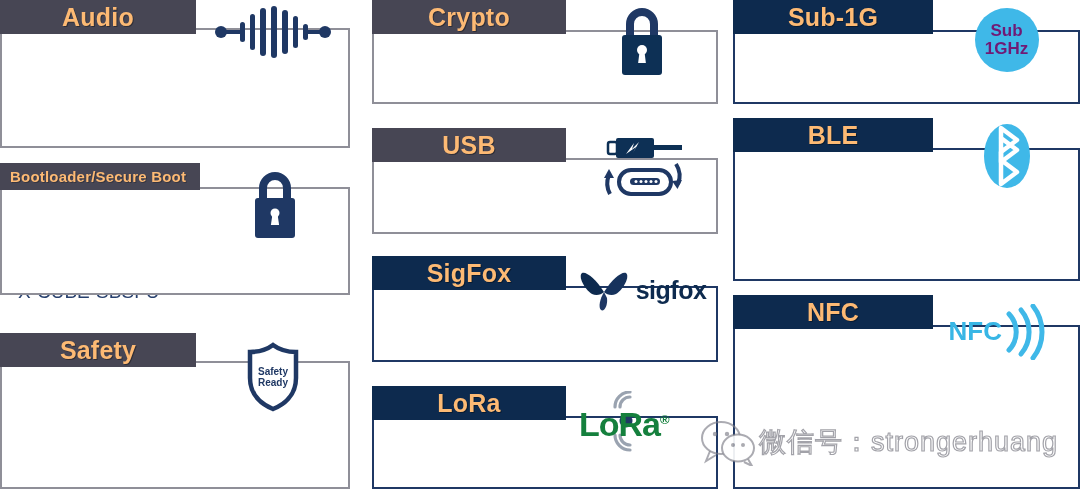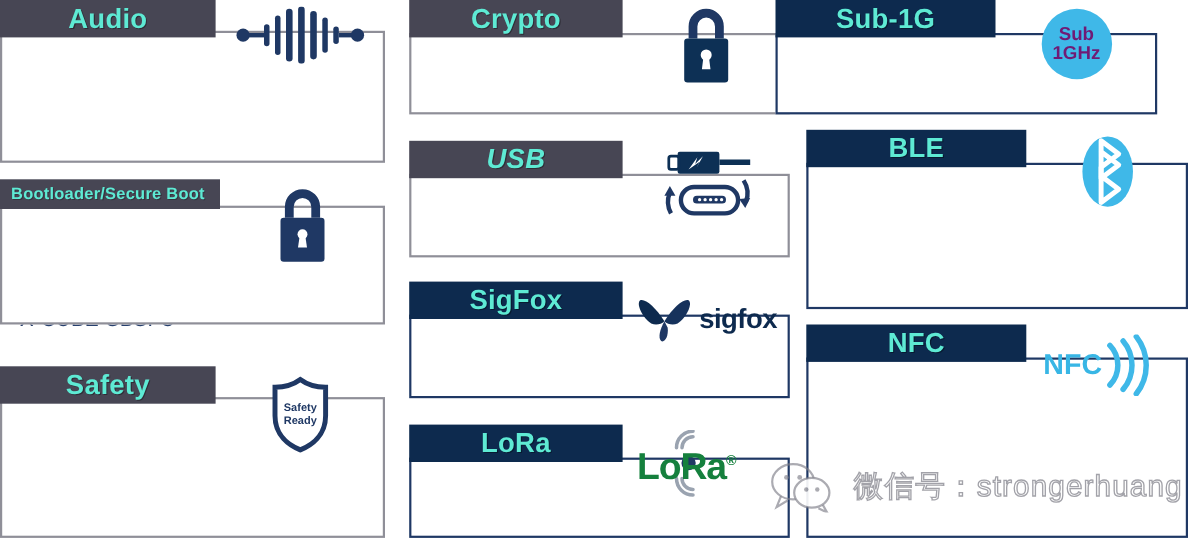--- a/index.html
+++ b/index.html
@@ -15,21 +15,21 @@
   .stage { position: absolute; inset: 0; }
 
   
   .card { position: absolute; }
 
   .card-header {
     position: absolute;
     left: 0; top: 0;
     height: 34px;
     display: flex; align-items: center; justify-content: center;
-    color: #5eead4;
+    color: #fdba74;
     font-weight: bold;
     font-size: 25px;
     letter-spacing: .2px;
     text-shadow: 1px 1px 0 rgba(0,0,0,.35);
     z-index: 3;
     box-sizing: border-box;
     padding: 0 10px;
   }
   .card-header.small {
     font-size: 15px;
@@ -226,21 +226,21 @@
         <path d="M26.6 48 h4.8 l1.5 12 h-7.8 z" fill="#fff"></path>
       </svg>
     </div>
     <div class="items" style="top:46px; left:18px;">
       <div><span class="cube-badge">X-CUBE</span></div>
       <div style="height:6px"></div>
       <div class="item">X-CUBE-CRYPTOLIB</div>
     </div>
   </div>
 
-  <div class="card" style="left:372px; top:128px; width:346px; height:106px;font-style:italic;">
+  <div class="card" style="left:372px; top:128px; width:346px; height:106px;">
     <div class="card-body body-gray" style="top:30px; width:346px; height:76px;"></div>
     <div class="card-header hdr-gray" style="width:194px;">USB</div>
     <div class="icon-slot" style="left:194px; top:2px; width:152px; height:76px;">
       <svg width="108" height="72" viewBox="0 0 108 72">
         <rect x="28" y="6" width="38" height="20" rx="2" fill="#0d3055"></rect>
         <rect x="20" y="10" width="9" height="12" rx="2" fill="#fff" stroke="#0d3055" stroke-width="2.5"></rect>
         <rect x="66" y="13" width="28" height="5" fill="#0d3055"></rect>
         <path d="M38 22 L46 11 L44 17 L51 10 L45 21 L48 15 Z" fill="#fff"></path>
         <rect x="31" y="38" width="52" height="24" rx="12" fill="none" stroke="#1f3864" stroke-width="4"></rect>
         <rect x="42" y="46" width="30" height="7" rx="3.5" fill="#1f3864"></rect>
@@ -301,21 +301,21 @@
         </span>
       </div>
     </div>
     <div class="items" style="top:42px; left:16px;">
       <div><span class="icube-badge">I-CUBE</span></div>
       <div style="height:5px"></div>
       <div class="item">I-CUBE-LRWAN</div>
     </div>
   </div>
 
-  <div class="card" style="left:705px; top:0px; width:347px; height:104px;">
+  <div class="card" style="left:733px; top:0px; width:347px; height:104px;">
     <div class="card-body body-navy" style="top:30px; width:347px; height:74px;"></div>
     <div class="card-header hdr-navy" style="width:200px;">Sub-1G</div>
     <div class="icon-slot" style="left:200px; top:2px; width:147px; height:76px;">
       <div style="width:64px;height:64px;border-radius:50%;background:#3fb8e8;display:flex;align-items:center;justify-content:center;">
         <div class="sub1g-txt">
           <div>Sub</div>
           <div>1GHz</div>
         </div>
       </div>
     </div>
@@ -387,16 +387,16 @@
         <ellipse cx="38" cy="30" rx="16" ry="13.5" fill="#fff"></ellipse>
         <path d="M48 41 L52 48 L44 44"></path>
       </g>
       <g fill="rgba(125,125,135,.7)">
         <circle cx="15" cy="16" r="2.2"></circle>
           <circle cx="27" cy="16" r="2.2"></circle>
         <circle cx="33" cy="27" r="2"></circle>
           <circle cx="43" cy="27" r="2"></circle>
       </g>
     </svg>
-    <span class="wm-text" style="margin-left:18px;text-align:center;">微信号：strongerhuang</span>
+    <span class="wm-text" style="margin-left:1px;text-align:center;">微信号：strongerhuang</span>
   </div>
 
 </div>
 
 </body></html>

